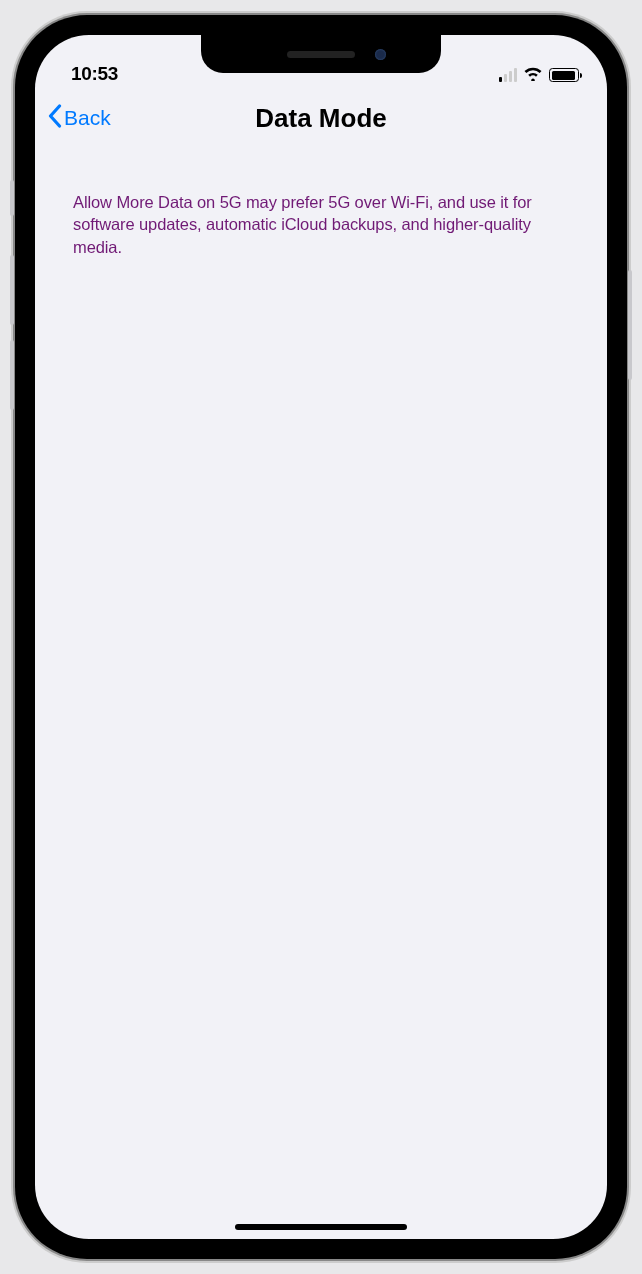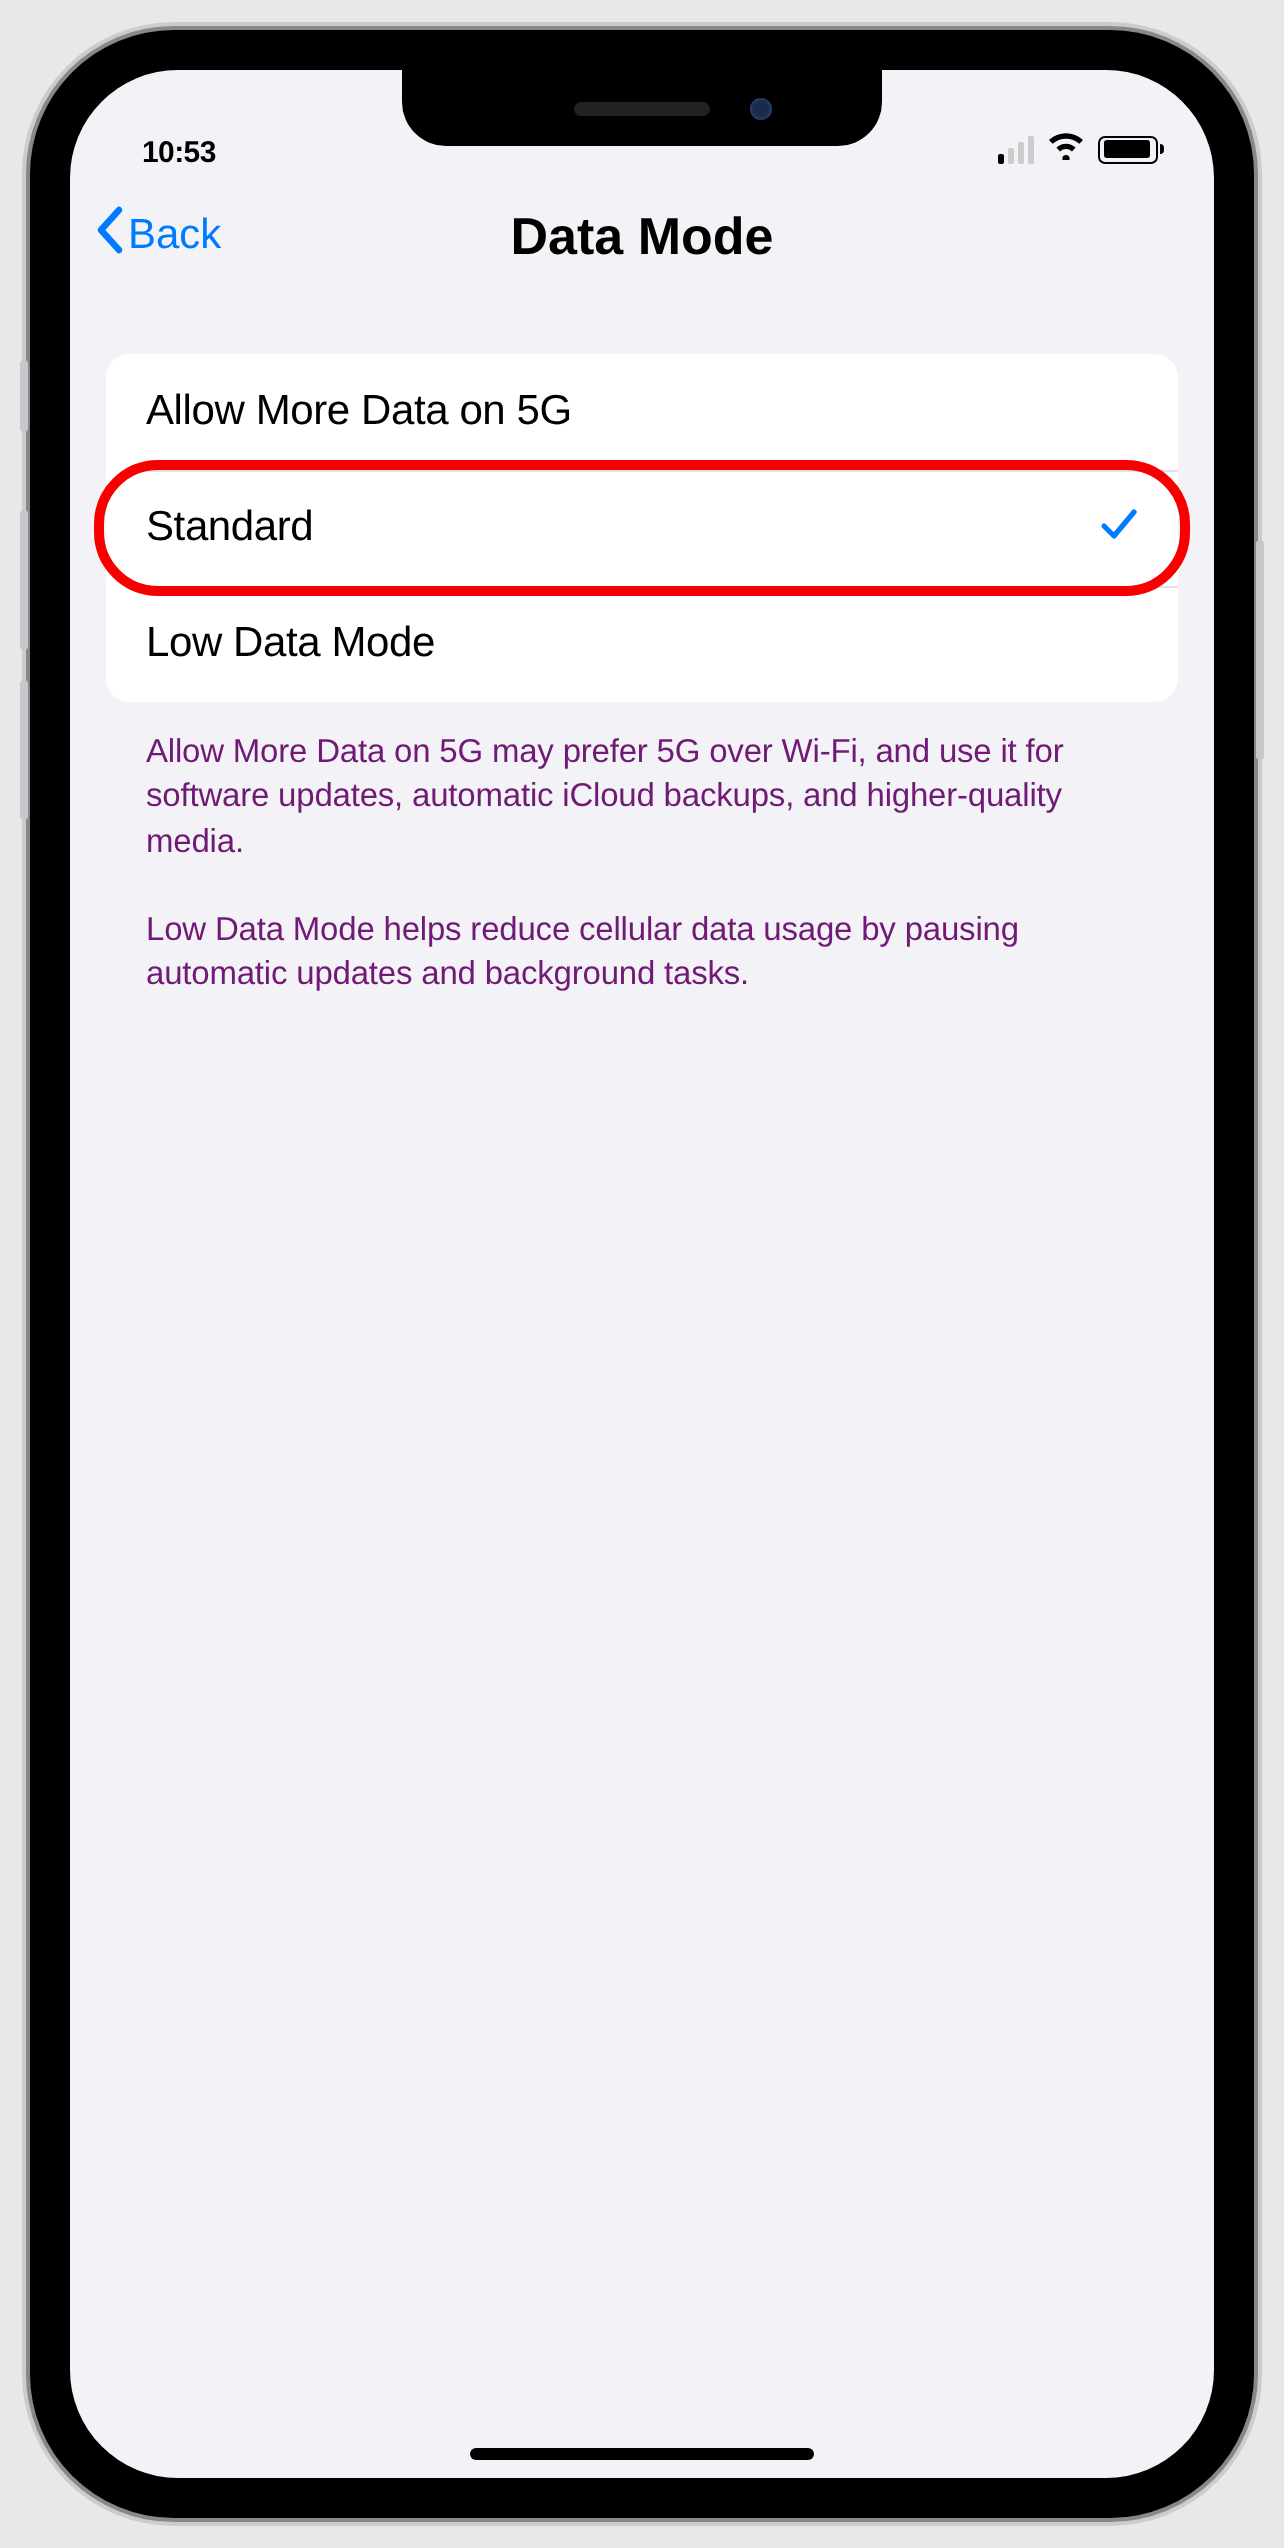--- a/index.html
+++ b/index.html
@@ -61,21 +61,21 @@
       box-shadow: inset 0 0 2px #3a5a8a;
     }
     .status-bar {
       height: 54px;
       display: flex;
       justify-content: space-between;
       align-items: flex-end;
       padding: 0 28px 4px 36px;
     }
     .status-time {
-      font-size: 15px;
+      font-size: 19px;
       font-weight: 600;
       color: #000;
       letter-spacing: -0.3px;
       text-align: right;
     }
     .status-icons {
       display: flex;
       align-items: center;
       gap: 6px;
     }
@@ -253,43 +253,21 @@
           <svg viewBox="0 0 14 24">
               <path d="M12 2 L3 12 L12 22" stroke="#007aff" stroke-width="3.2" fill="none" stroke-linecap="round" stroke-linejoin="round"></path>
             </svg>
         </span>
         <span>Back</span>
       </div>
       <div class="nav-title">Data Mode</div>
     </div>
 
     <div class="content">
-      <div class="list-group">
-
-        <div class="list-row">
-          <span class="list-label">Allow More Data on 5G</span>
-        </div>
-
-        <div class="list-row">
-          <span class="list-label">Standard</span>
-          <span class="checkmark">
-            <svg viewBox="0 0 20 20">
-                <path d="M3 11 L8 16 L18 4" stroke="#007aff" stroke-width="2.6" fill="none" stroke-linecap="round" stroke-linejoin="round"></path>
-              </svg>
-          </span>
-        </div>
-
-        <div class="list-row">
-          <span class="list-label">Low Data Mode</span>
-        </div>
-
-        <div class="highlight-ring"></div>
-      </div>
 
       <div class="footer-text">
         <p>Allow More Data on 5G may prefer 5G over Wi-Fi, and use it for software updates, automatic iCloud backups, and higher-quality media.</p>
-        <p>Low Data Mode helps reduce cellular data usage by pausing automatic updates and background tasks.</p>
       </div>
     </div>
 
     <div class="home-indicator"></div>
   </div>
 </div>
 
 </body></html>

